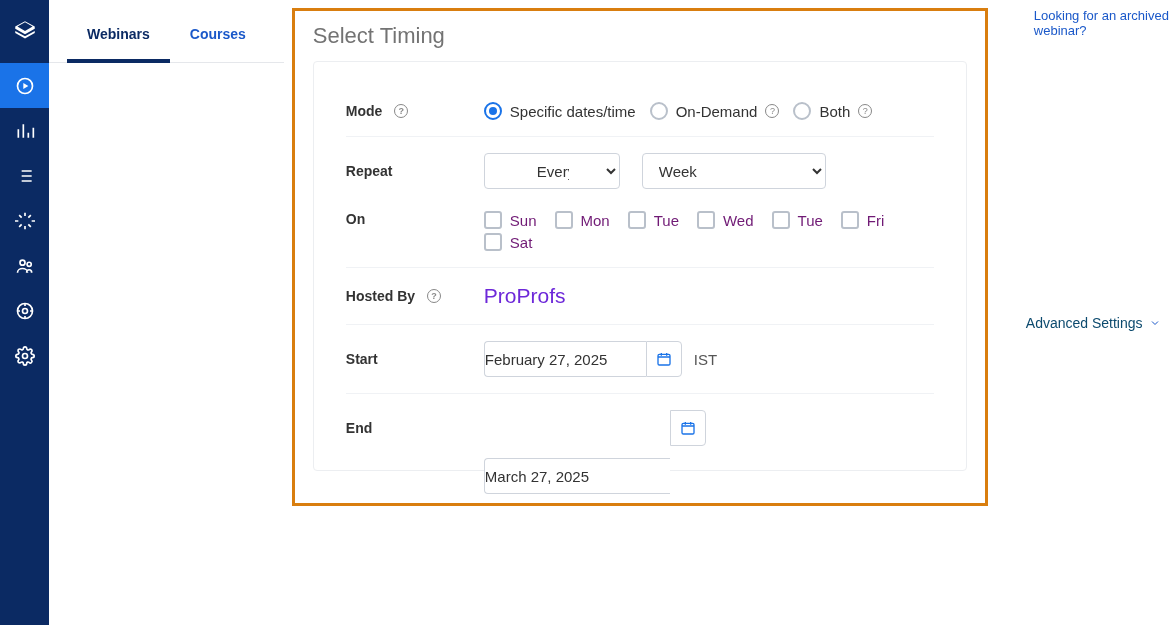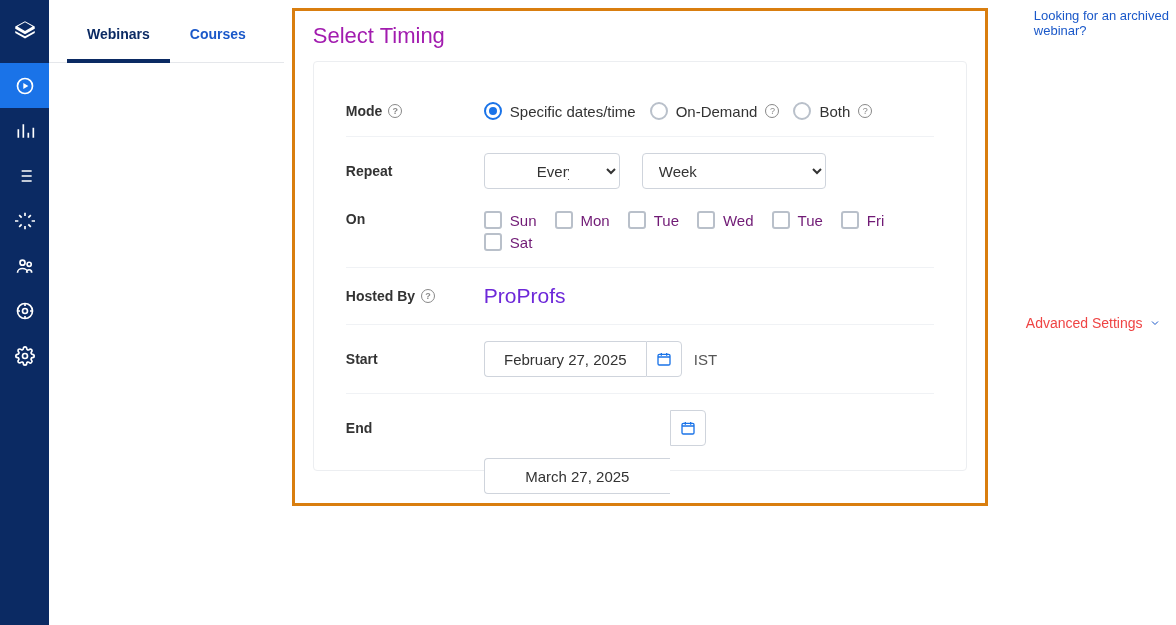--- a/index.html
+++ b/index.html
@@ -89,21 +89,21 @@
   .highlight-wrap {
     border: 3px solid #d97e0f;
     padding: 0;
     width: 696px;
     height: 498px;
     position: relative;
   }
 
   .section-title {
     font-size: 22px;
-    color: #a21caf;
+    color: #737373;
     font-weight: 500;
     padding: 12px 0 12px 18px;
   }
 
   .card {
     background: #fff;
     border: 1px solid #eceef1;
     border-radius: 4px;
     margin: 0 18px;
     padding: 24px 32px 8px 32px;
@@ -116,21 +116,21 @@
     border-bottom: 1px solid #f0f2f5;
   }
   .row:last-child { border-bottom: 0; }
   .row-label {
     width: 138px;
     font-weight: 600;
     font-size: 14px;
     color: #333;
     display: flex;
     align-items: center;
-    gap: 6px;
+    gap: 12px;
   }
   .row-label .help {
     width: 14px; height: 14px;
     border: 1px solid #888;
     border-radius: 50%;
     font-size: 9px;
     color: #888;
     display: inline-flex;
     align-items: center;
     justify-content: center;
@@ -208,46 +208,45 @@
 
   
   .input-grp {
     display: flex;
     height: 36px;
   }
   .input-grp input {
     border: 1px solid #cfd4dc;
     border-right: 0;
     border-radius: 4px 0 0 4px;
-    padding: 0 16px;
+    padding: 0 0;
     font-size: 15px;
     color: #333;
     height: 36px;
     width: 162px;
-    text-align: center;
   }
   .input-grp .addon {
     border: 1px solid #cfd4dc;
     border-radius: 0 4px 4px 0;
     width: 36px;
     display: flex; align-items: center; justify-content: center;
     background: #fff;
     cursor: pointer;
     color: #1a73e8;
   }
   .input-grp.time input { width: 148px; }
   .tz {
     font-size: 15px; color: #555; margin-left: 8px;
   }
   .input-grp.end input { width: 186px; margin-top: 48px; }
 
   
   .adv {
     margin: 12px 0 0 38px;
-    color: #ef4444;
+    color: #0c4a6e;
     font-size: 14px;
     display: inline-flex;
     align-items: center;
     gap: 6px;
     cursor: pointer;
   }
   .adv svg { width: 12px; height: 12px; }
 
   
   .right-link {

